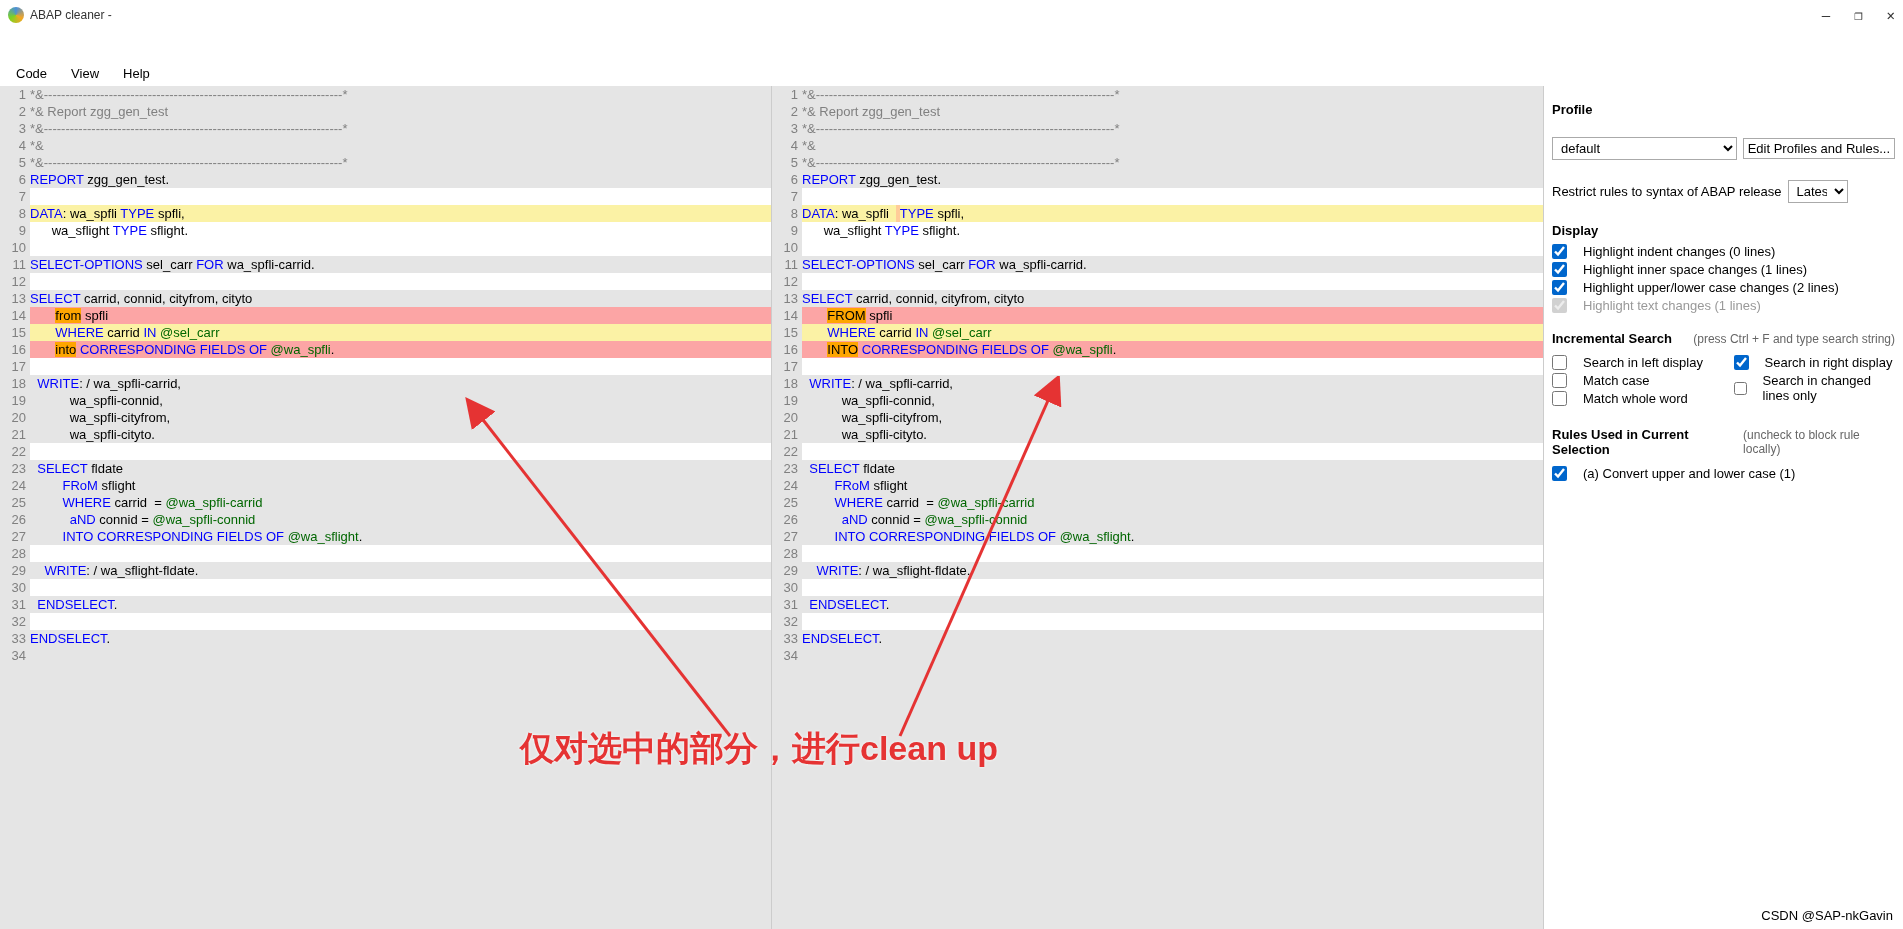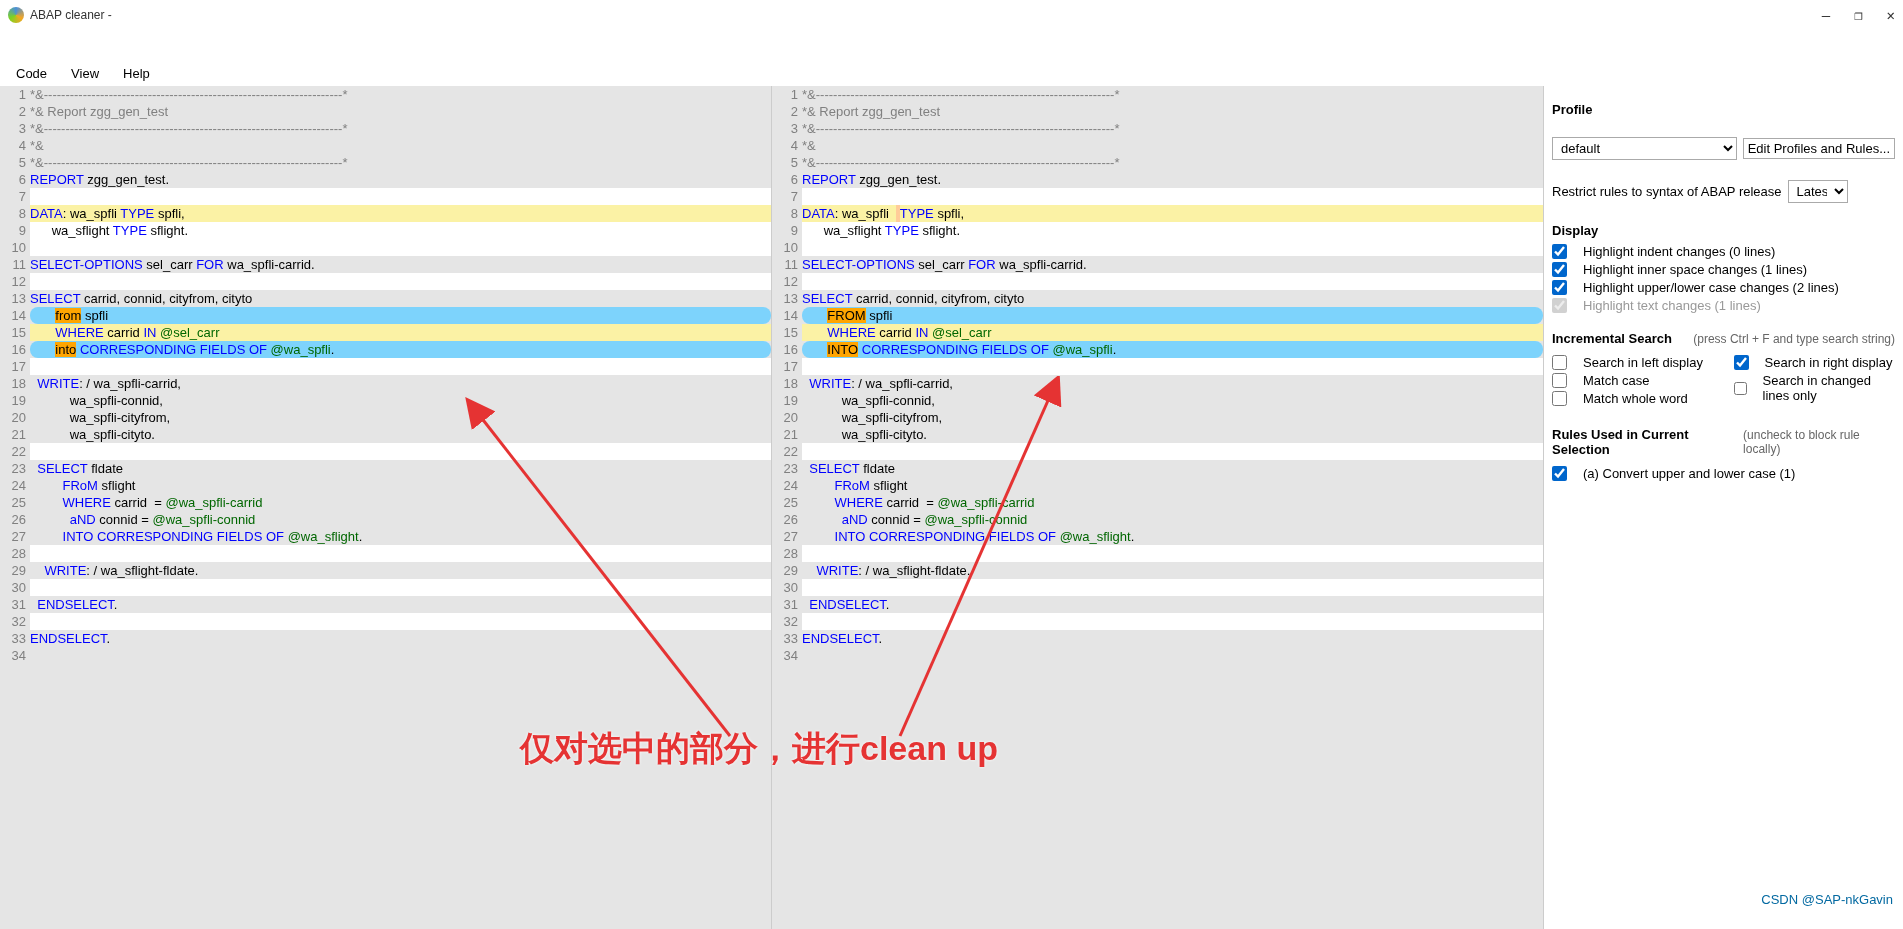--- a/index.html
+++ b/index.html
@@ -12,37 +12,37 @@
 .menubar span { padding: 3px 10px; cursor: pointer; }
 .main { flex: 1; display: flex; background: #e5e5e5; position: relative; }
 .editor-pane { flex: 1; background: #e5e5e5; overflow: hidden; font-family: "Consolas", monospace; font-size: 13px; line-height: 17px; border-right: 1px solid #ccc; position: relative; }
 .editor-pane.right { border-right: none; }
 .gutter { float: left; width: 30px; text-align: right; color: #808080; padding-right: 4px; }
 .code-lines { margin-left: 30px; }
 .line { height: 17px; white-space: pre; }
 .line.bg-e5 { background:#e5e5e5; }
 .line.bg-ff { background:#ffffff; }
 .hl-yellow { background:#fbf2a5; }
-.hl-yellow2 { background:#7dd3fc;border-radius:8px; }
+.hl-yellow2 { background:#fca5a5; }
 .hl-orange { background:#ffcc99; display:inline-block; }
 .sel { background:#ffa500; color:#000; }
 .kw { color: #0000ff; }
 .com { color: #808080; }
 .at { color: #006600; }
 .sidebar { width: 360px; background: #fff; border-left: 1px solid #ccc; padding: 10px 8px; font-size: 13px; overflow-y: auto; }
 .sidebar h4 { font-size: 13px; font-weight: 600; margin: 6px 0 6px 0; }
 .sidebar .row { display: flex; align-items: center; gap: 6px; margin: 20px 0; }
 .sidebar select, .sidebar button { font-size: 13px; padding: 2px 4px; border: 1px solid #aaa; background: #fff; }
 .sidebar select { flex: 1; }
 .sidebar label { display: flex; align-items: center; gap: 16px; margin: 3px 0; font-size: 13px; }
 .sidebar input[type=checkbox]{ accent-color:#0066cc; width:15px; height:15px; }
 .sidebar .hint { color: #666; font-size: 12px; }
 .sidebar .disabled { color: #999; }
 .section-title { display:flex; justify-content:space-between; align-items:baseline; }
-.watermark { position:absolute; bottom:22px; right:10px; color:#0369a1; font-size:13px; font-weight:500; }
+.watermark { position:absolute; bottom:6px; right:10px; color:#000000; font-size:13px; font-weight:500; }
 .annotation { position:absolute; left:520px; top:640px; font-size:34px; color:#e53333; font-weight:600; text-shadow:0 0 3px #fff; }
 svg.arrow { position:absolute; pointer-events:none; }
 </style>
 </head>
 <body>
 
 <div class="titlebar">
   <span class="icon"></span>
   <span>ABAP cleaner - </span>
   <div class="controls">

